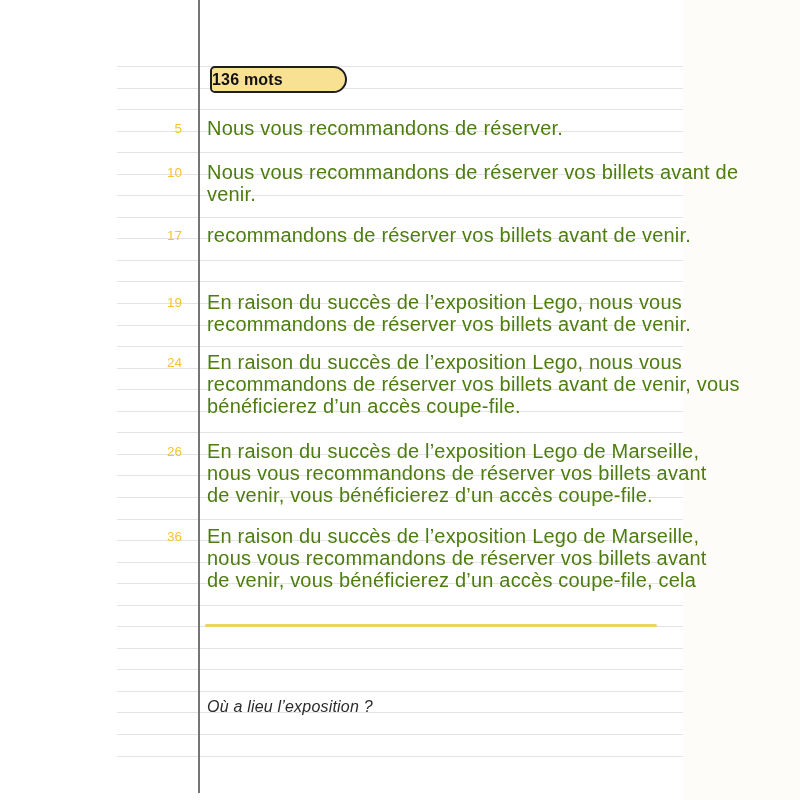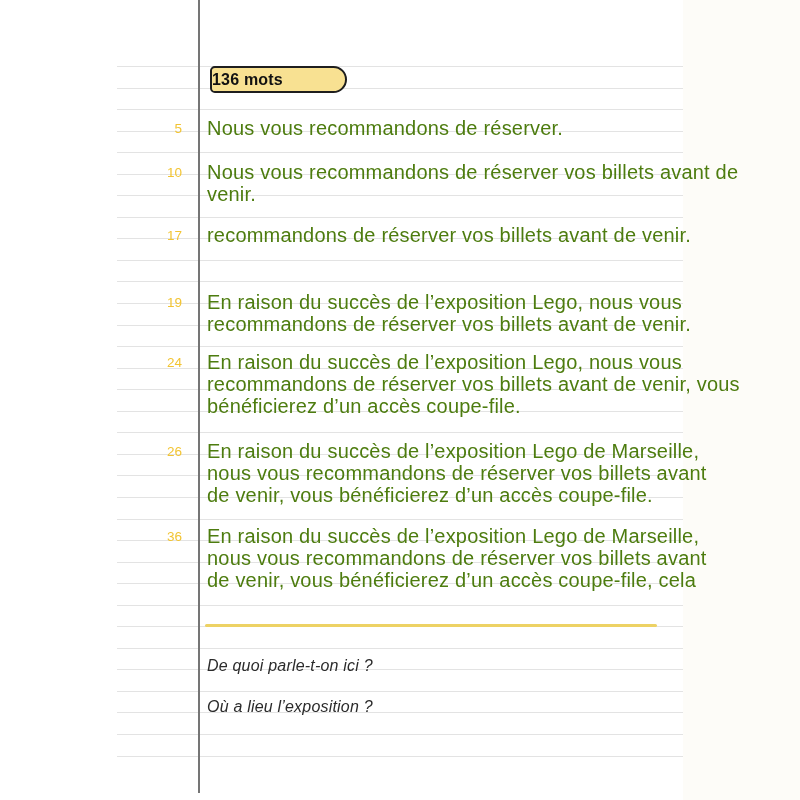--- a/index.html
+++ b/index.html
@@ -125,18 +125,17 @@
     <span class="num">36</span>
     <div class="text">
       <div class="line">En raison du succès de l’exposition Lego de Marseille,</div>
       <div class="line">nous vous recommandons de réserver vos billets avant</div>
       <div class="line">de venir, vous bénéficierez d’un accès coupe-file, cela</div>
     </div>
   </section>
 
   <div class="divider"></div>
 
-  <div class="question" style="top:655px">De quoi parle-t-on ici ?</div>
   <div class="question" style="top:696px">Où a lieu l’exposition ?</div>
 
   <div class="page-number">63</div>
 
 </div>
 
 </body></html>

